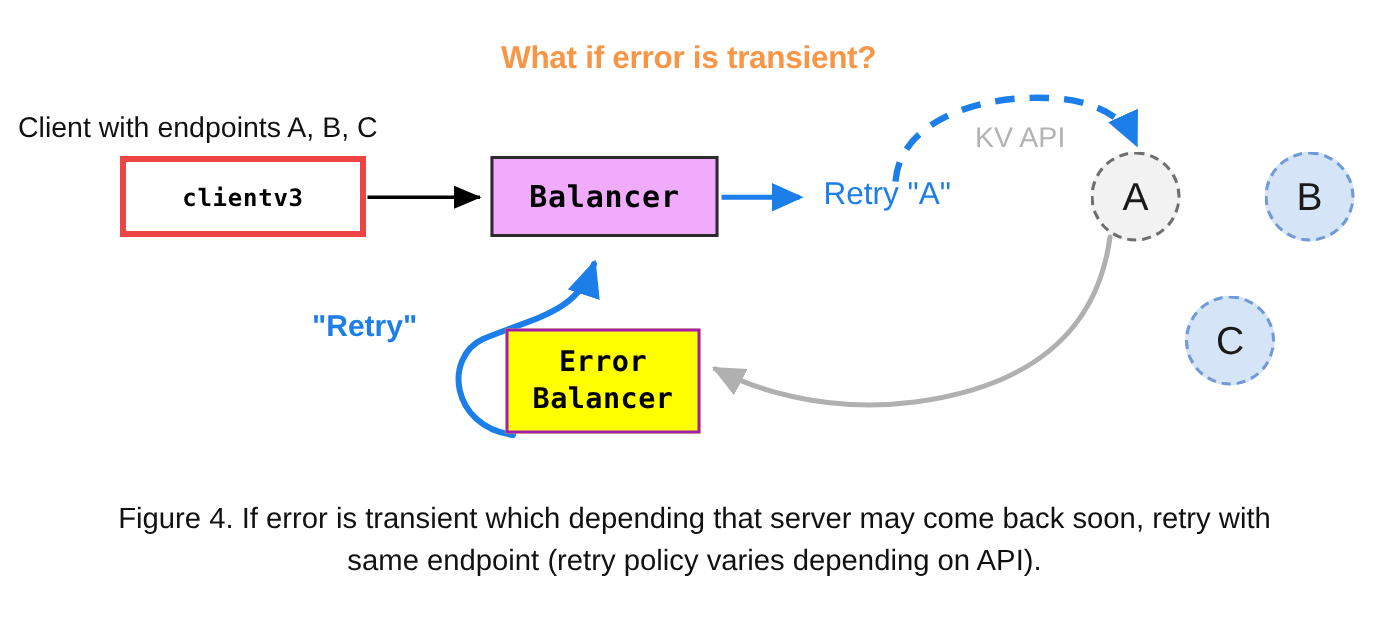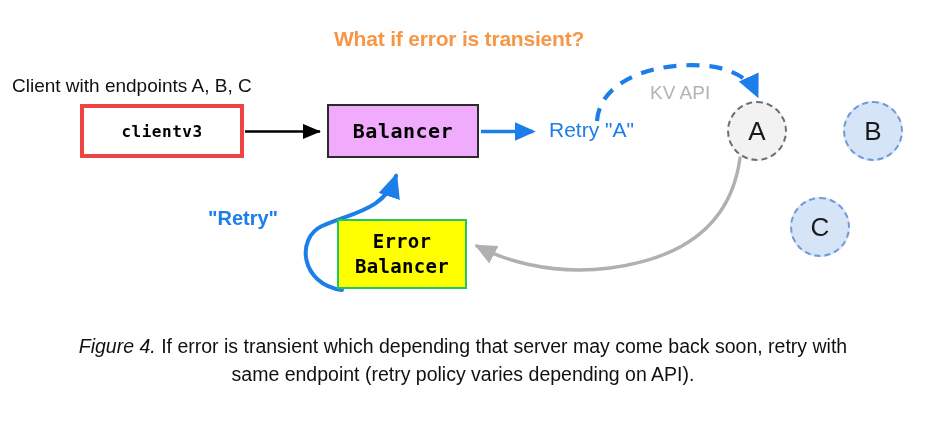--- a/index.html
+++ b/index.html
@@ -110,21 +110,21 @@
     background: #f0abfc;
     font-size: 20px;
     letter-spacing: 0.5px;
     text-align: center;
   }
   .box-errorhandler {
     left: 337px;
     top: 219px;
     width: 130px;
     height: 70px;
-    border: 2px solid #22c55e;
+    border: 2px solid #a21caf;
     background: #ffff00;
     font-size: 19px;
     line-height: 1.32;
     letter-spacing: 0.3px;
     flex-direction: column;
   }
 
   
   .node {
     position: absolute;
@@ -163,21 +163,20 @@
     position: absolute;
     left: 63px;
     top: 333px;
     width: 800px;
     text-align: center;
     font-size: 19.5px;
     line-height: 1.42;
     color: #111111;
   }
   .caption .figno {
-    font-style: italic;
     margin-top: 28px;
   }
 </style>
 </head>
 <body>
 
 <div id="page">
 
   <svg id="edges" viewBox="0 0 926 422">
     <defs>

